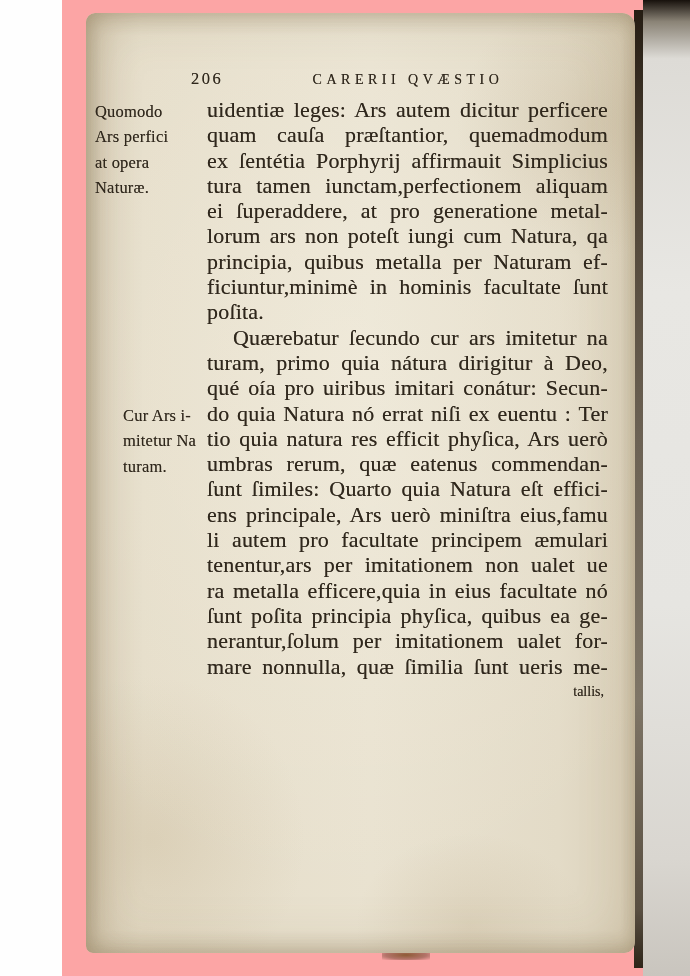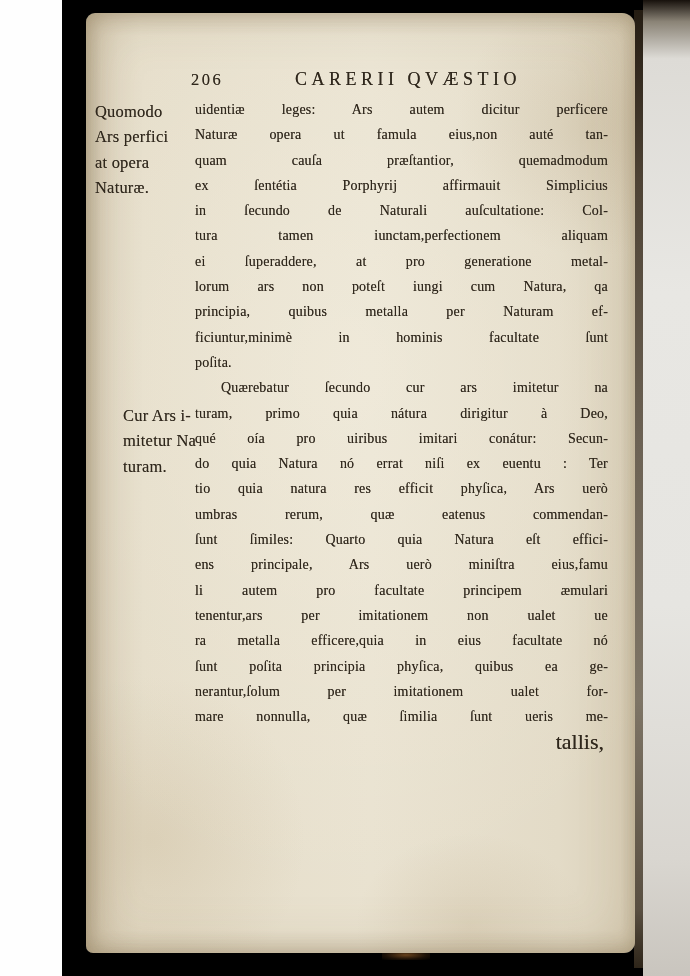--- a/index.html
+++ b/index.html
@@ -1,18 +1,18 @@
 <!DOCTYPE html>
 <html><head>
 <meta charset="utf-8">
 <style>
   html,body { margin:0; padding:0; background:#ffffff; }
   .canvas {
     position:relative; width:690px; height:976px; overflow:hidden;
-    background:#000000;
+    background:#fca5a5;
     font-family:"Liberation Serif","DejaVu Serif",serif;
   }
   .white-strip {
     position:absolute; left:0; top:0; width:62px; height:976px;
     background:#fefefe;
   }
   .fore-edge {
     position:absolute; left:643px; top:0; width:47px; height:976px;
     background:linear-gradient(180deg,#17110c 0%,#8a8376 2.2%,#dddbd6 6%,
                #e8e7e3 30%,#e6e5e1 62%,#d9d6d0 88%,#c9c5be 100%);
@@ -44,44 +44,45 @@
   }
   .header-row {
     position:absolute; left:105px; top:56px; width:420px; height:20px;
     display:flex; align-items:baseline;
   }
   .page-number {
     width:72px; font-size:16.5px; letter-spacing:2.5px;
     text-shadow:0 0 .6px rgba(47,39,28,.55);
   }
   .header-title {
-    flex:1; text-align:center; font-size:18px; letter-spacing:4.5px;
+    flex:1; text-align:center; font-size:14px; letter-spacing:4.5px;
     text-shadow:0 0 .6px rgba(47,39,28,.6);
   }
   .header-spacer { width:58px; }
   .margin-note {
     position:absolute; left:9px; width:98px;
     font-size:16.5px; line-height:25.4px;
     letter-spacing:.2px; text-shadow:0 0 .5px rgba(47,39,28,.5);
   }
   .note-1 { top:86px; }
   .note-2 { top:390px;margin-left:28px; }
   .body-block {
     position:absolute; left:109px; top:84px; width:413px;
   }
   .text-line {
-    height:25.3px; line-height:25.3px; font-size:14px;
+    height:25.3px; line-height:25.3px; font-size:22px;
     letter-spacing:.2px; white-space:normal;
     text-align:justify; text-align-last:justify;
     text-shadow:0 0 .55px rgba(47,39,28,.6);
+    margin-left:12px;
   }
   .flush { text-align-last:left; }
   .p-start { text-indent:26px; }
   .catchword-line {
-    height:25.3px; line-height:25.3px; font-size:22px;
+    height:25.3px; line-height:25.3px; font-size:14px;
     text-align:right; padding-right:4px;
     text-shadow:0 0 .55px rgba(47,39,28,.6);
   }
 </style>
 </head>
 <body>
 
 <div class="canvas">
   <div class="white-strip"></div>
   <div class="fore-edge"></div>
@@ -104,24 +105,22 @@
     </div>
 
     <div class="margin-note note-2">
       <div>Cur Ars i-</div>
       <div>mitetur Na</div>
       <div>turam.</div>
     </div>
 
     <div class="body-block">
       <div class="text-line">uidentiæ leges: Ars autem dicitur perficere</div>
-      <div class="text-line">Naturæ opera ut famula eius,non auté tan-</div>
       <div class="text-line">quam cauſa præſtantior, quemadmodum</div>
       <div class="text-line">ex ſentétia Porphyrij affirmauit Simplicius</div>
-      <div class="text-line">in ſecundo de Naturali auſcultatione: Col-</div>
       <div class="text-line">tura tamen iunctam,perfectionem aliquam</div>
       <div class="text-line">ei ſuperaddere, at pro generatione metal-</div>
       <div class="text-line">lorum ars non poteſt iungi cum Natura, qa</div>
       <div class="text-line">principia, quibus metalla per Naturam ef-</div>
       <div class="text-line">ficiuntur,minimè in hominis facultate ſunt</div>
       <div class="text-line flush">poſita.</div>
       <div class="text-line p-start">Quærebatur ſecundo cur ars imitetur na</div>
       <div class="text-line">turam, primo quia nátura dirigitur à Deo,</div>
       <div class="text-line">qué oía pro uiribus imitari conátur: Secun-</div>
       <div class="text-line">do quia Natura nó errat niſi ex euentu : Ter</div>

